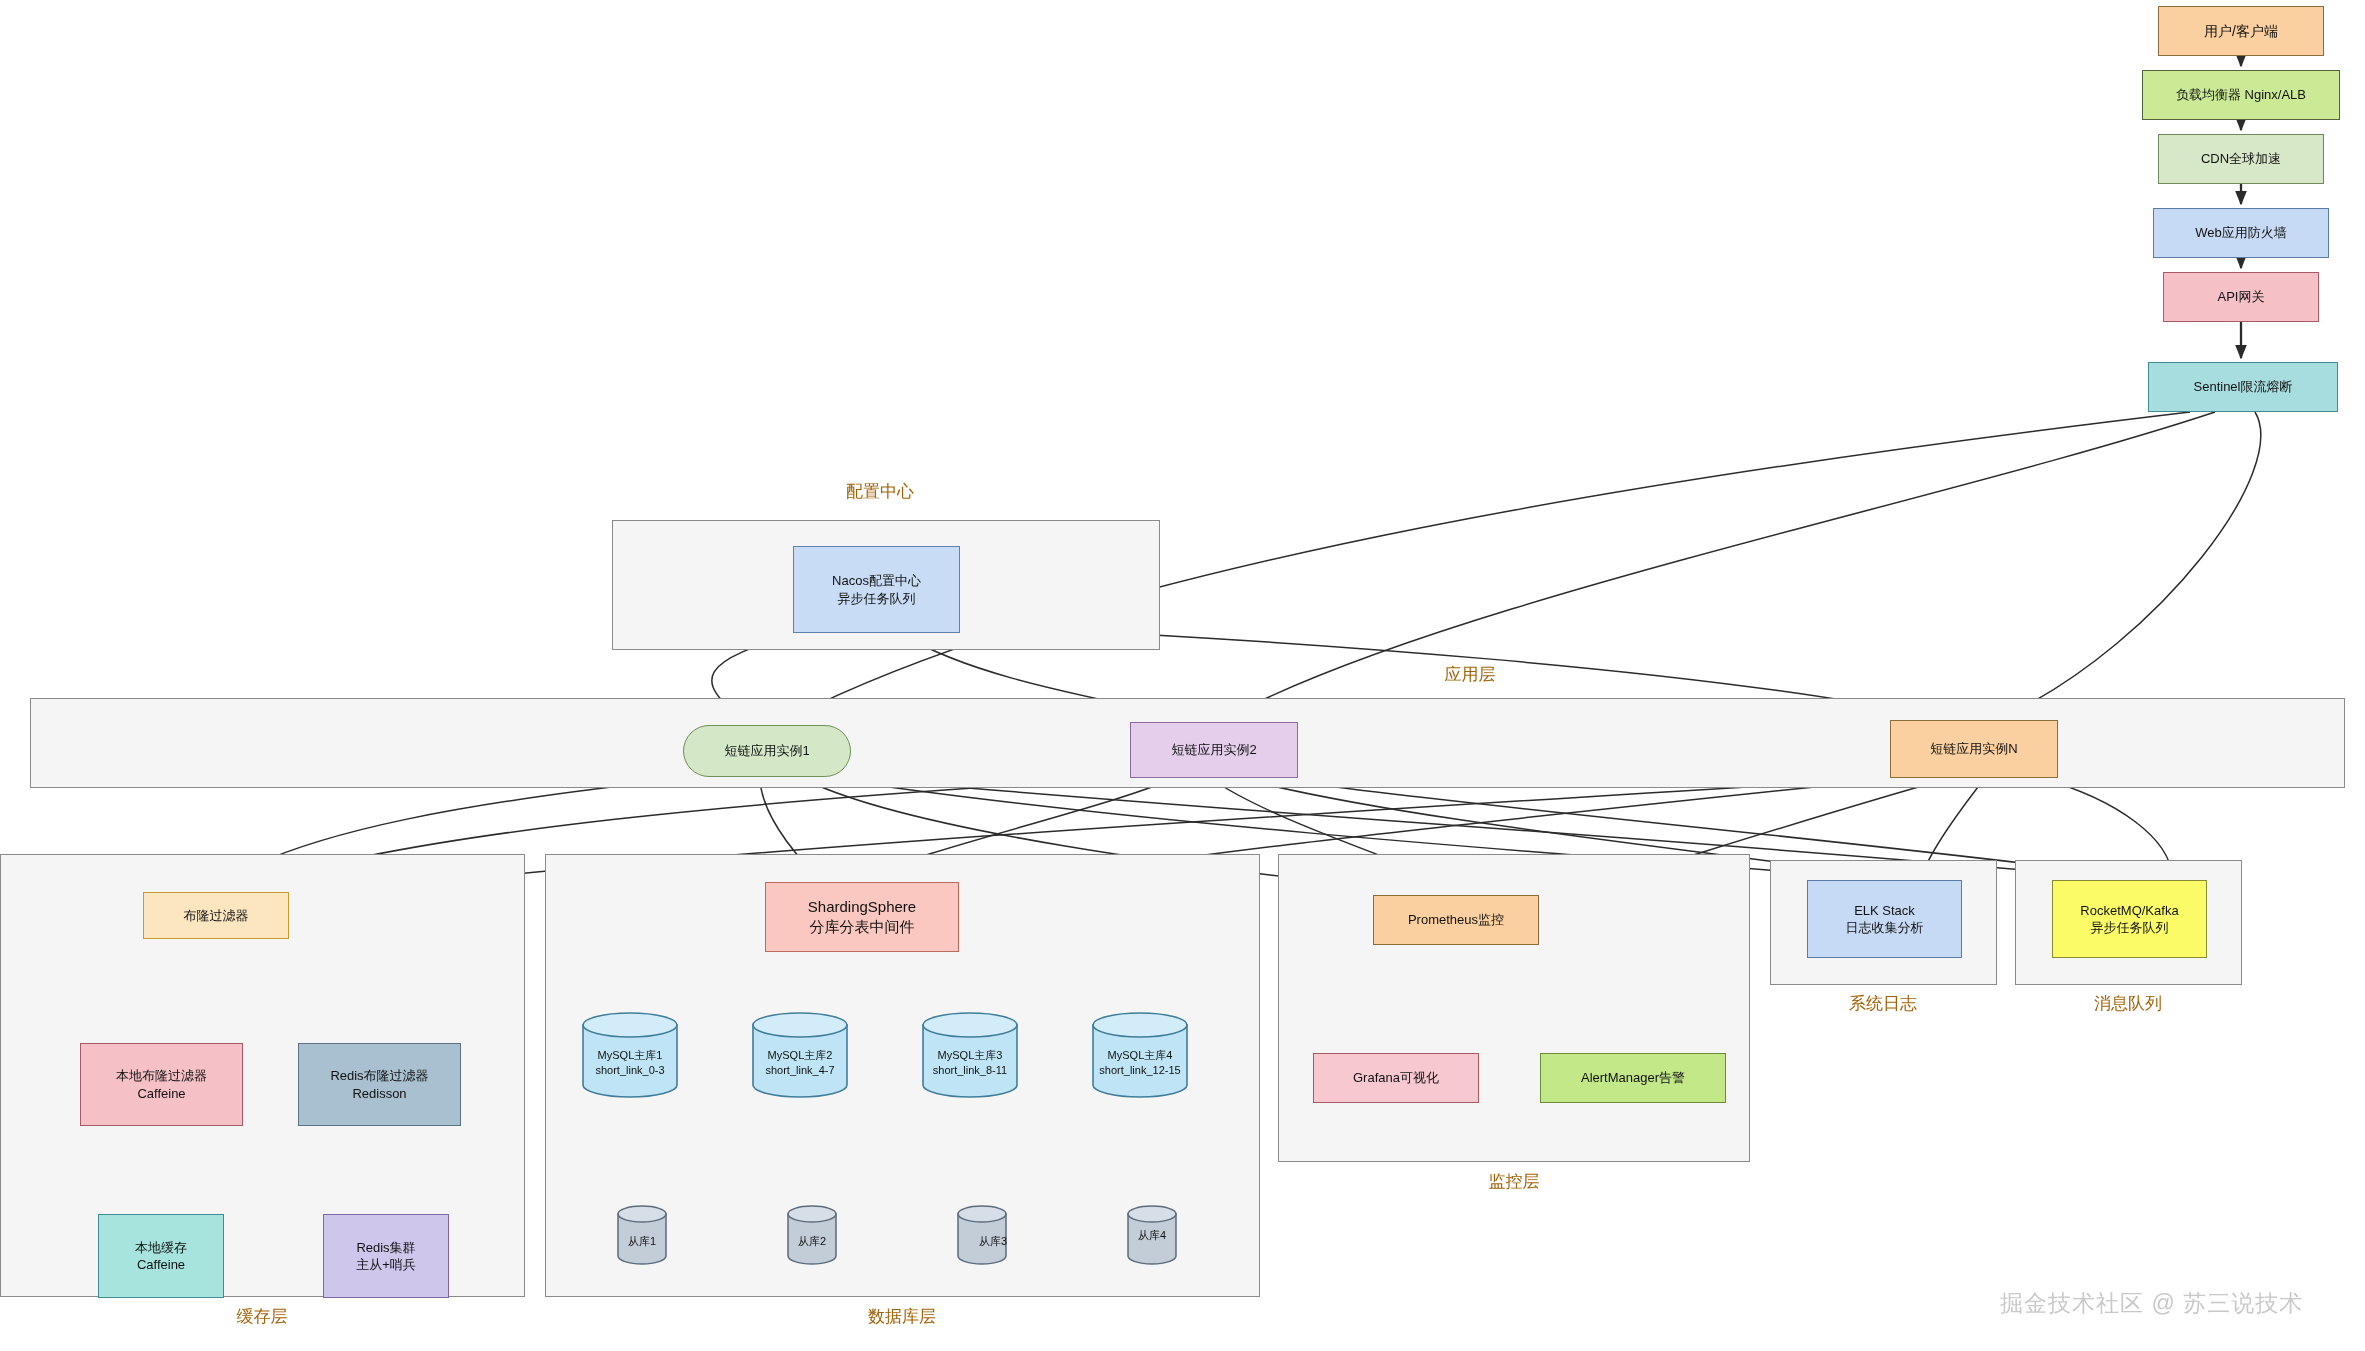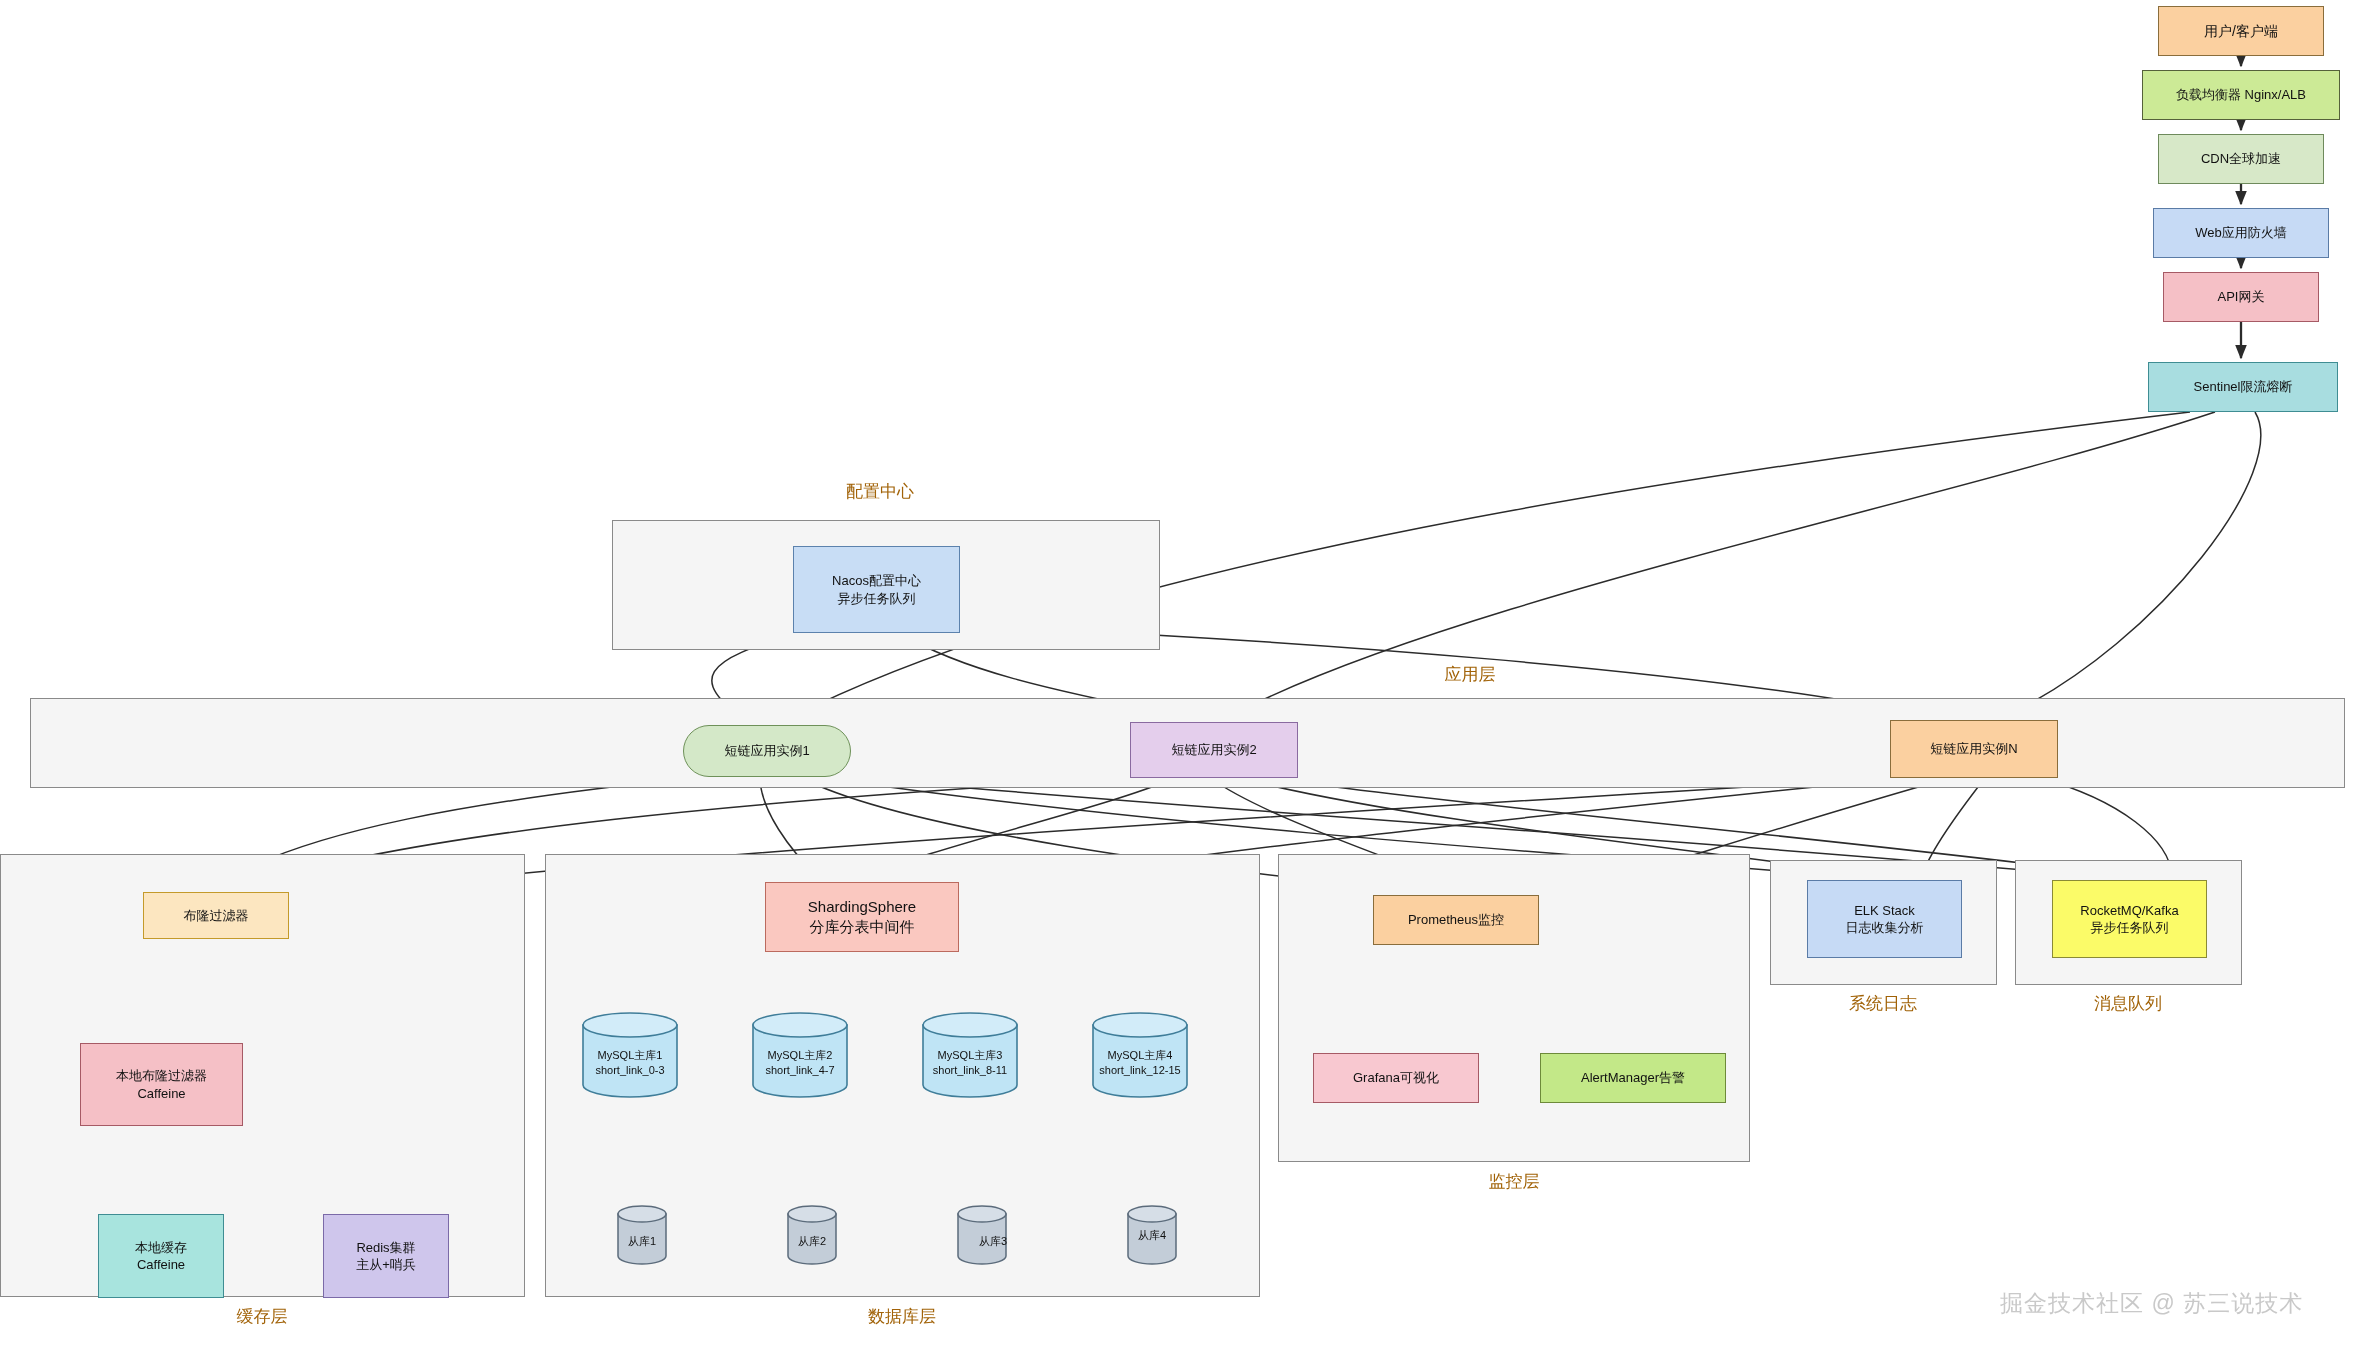--- a/index.html
+++ b/index.html
@@ -132,20 +132,24 @@
   <div class="grp" style="left:0px;top:854px;width:525px;height:443px;"></div>
   <div class="grp-label" style="left:212px;top:1305px;width:100px;">缓存层</div>
 
   <div class="node" style="left:143px;top:892px;width:146px;height:47px;background:#fce6c0;border-color:#c49a2a;font-size:13px;">
     <span>布隆过滤器</span>
   </div>
   <div class="node" style="left:80px;top:1043px;width:163px;height:83px;background:#f5c0c6;border-color:#a65a65;font-size:13px;flex-direction:column;">
     <span>本地布隆过滤器</span>
     <span>Caffeine</span>
   </div>
+  <div class="node" style="left:298px;top:1043px;width:163px;height:83px;background:#a8c0d0;border-color:#5b7184;font-size:13px;flex-direction:column;">
+    <span>Redis布隆过滤器</span>
+    <span>Redisson</span>
+  </div>
   <div class="node" style="left:98px;top:1214px;width:126px;height:84px;background:#a8e4de;border-color:#3f8d93;font-size:13px;flex-direction:column;">
     <span>本地缓存</span>
     <span>Caffeine</span>
   </div>
   <div class="node" style="left:323px;top:1214px;width:126px;height:84px;background:#cfc6ec;border-color:#7b6aa8;font-size:13px;flex-direction:column;">
     <span>Redis集群</span>
     <span>主从+哨兵</span>
   </div>
 
   <div class="grp" style="left:545px;top:854px;width:715px;height:443px;"></div>

